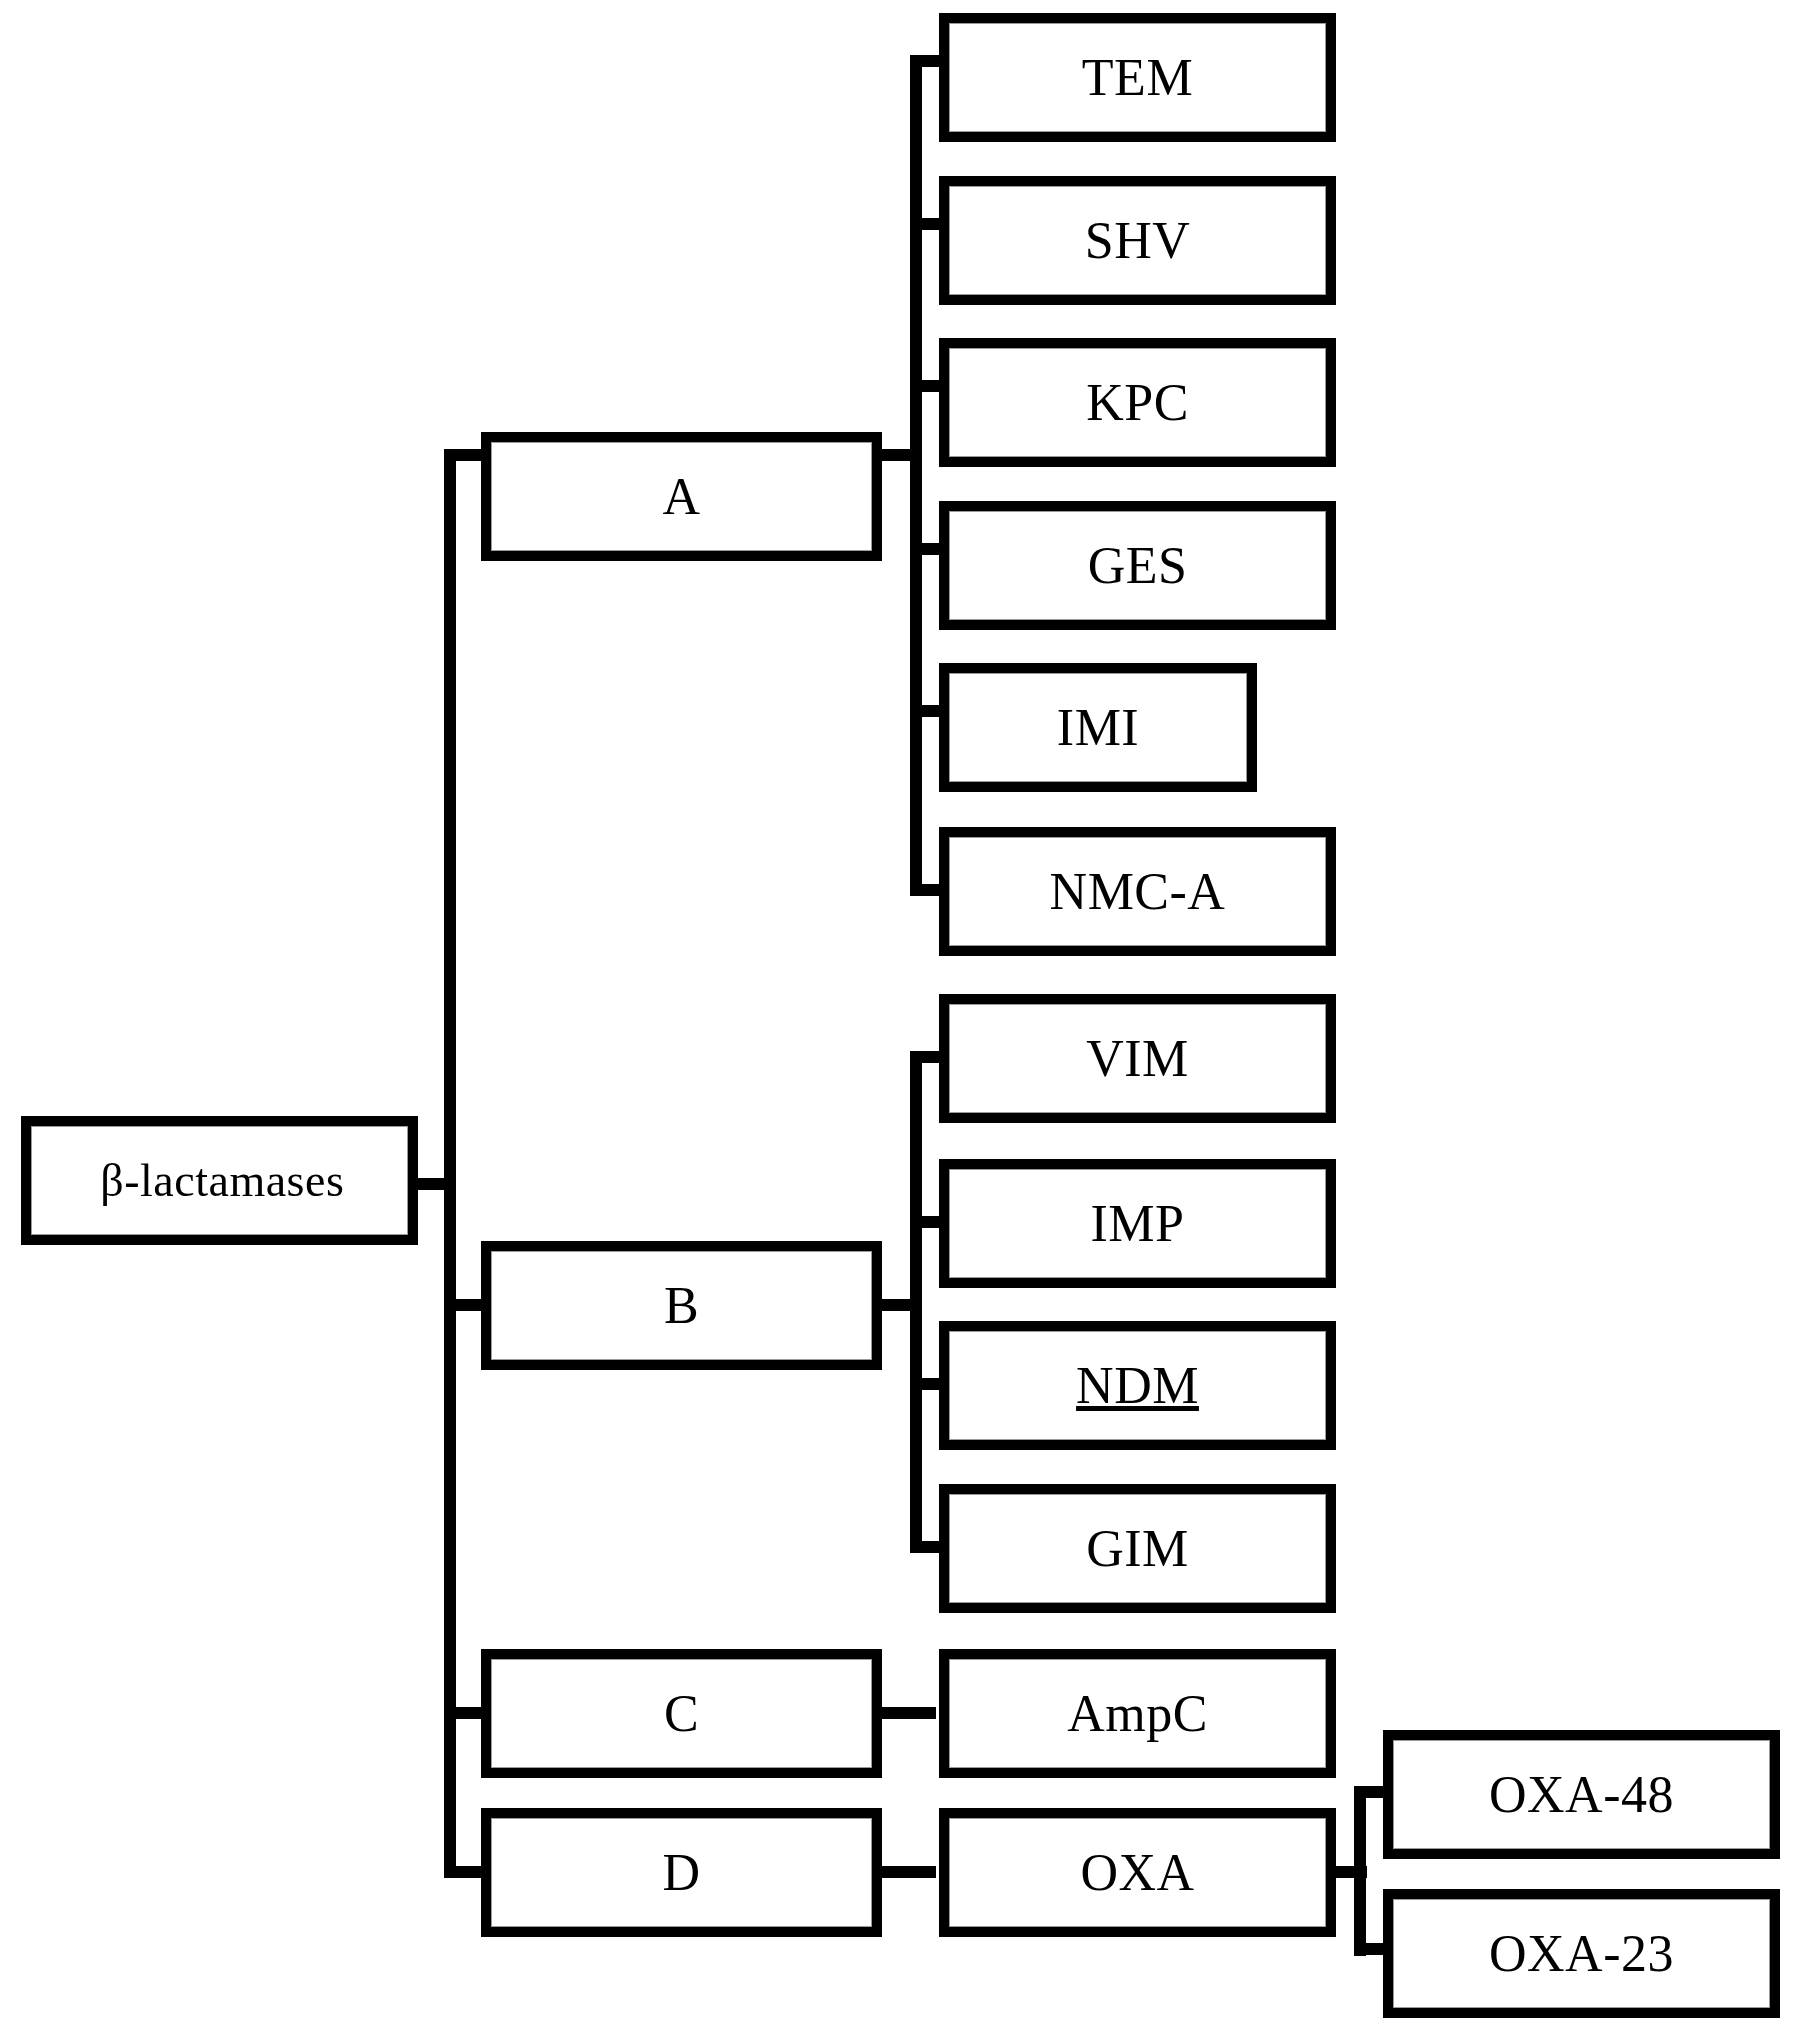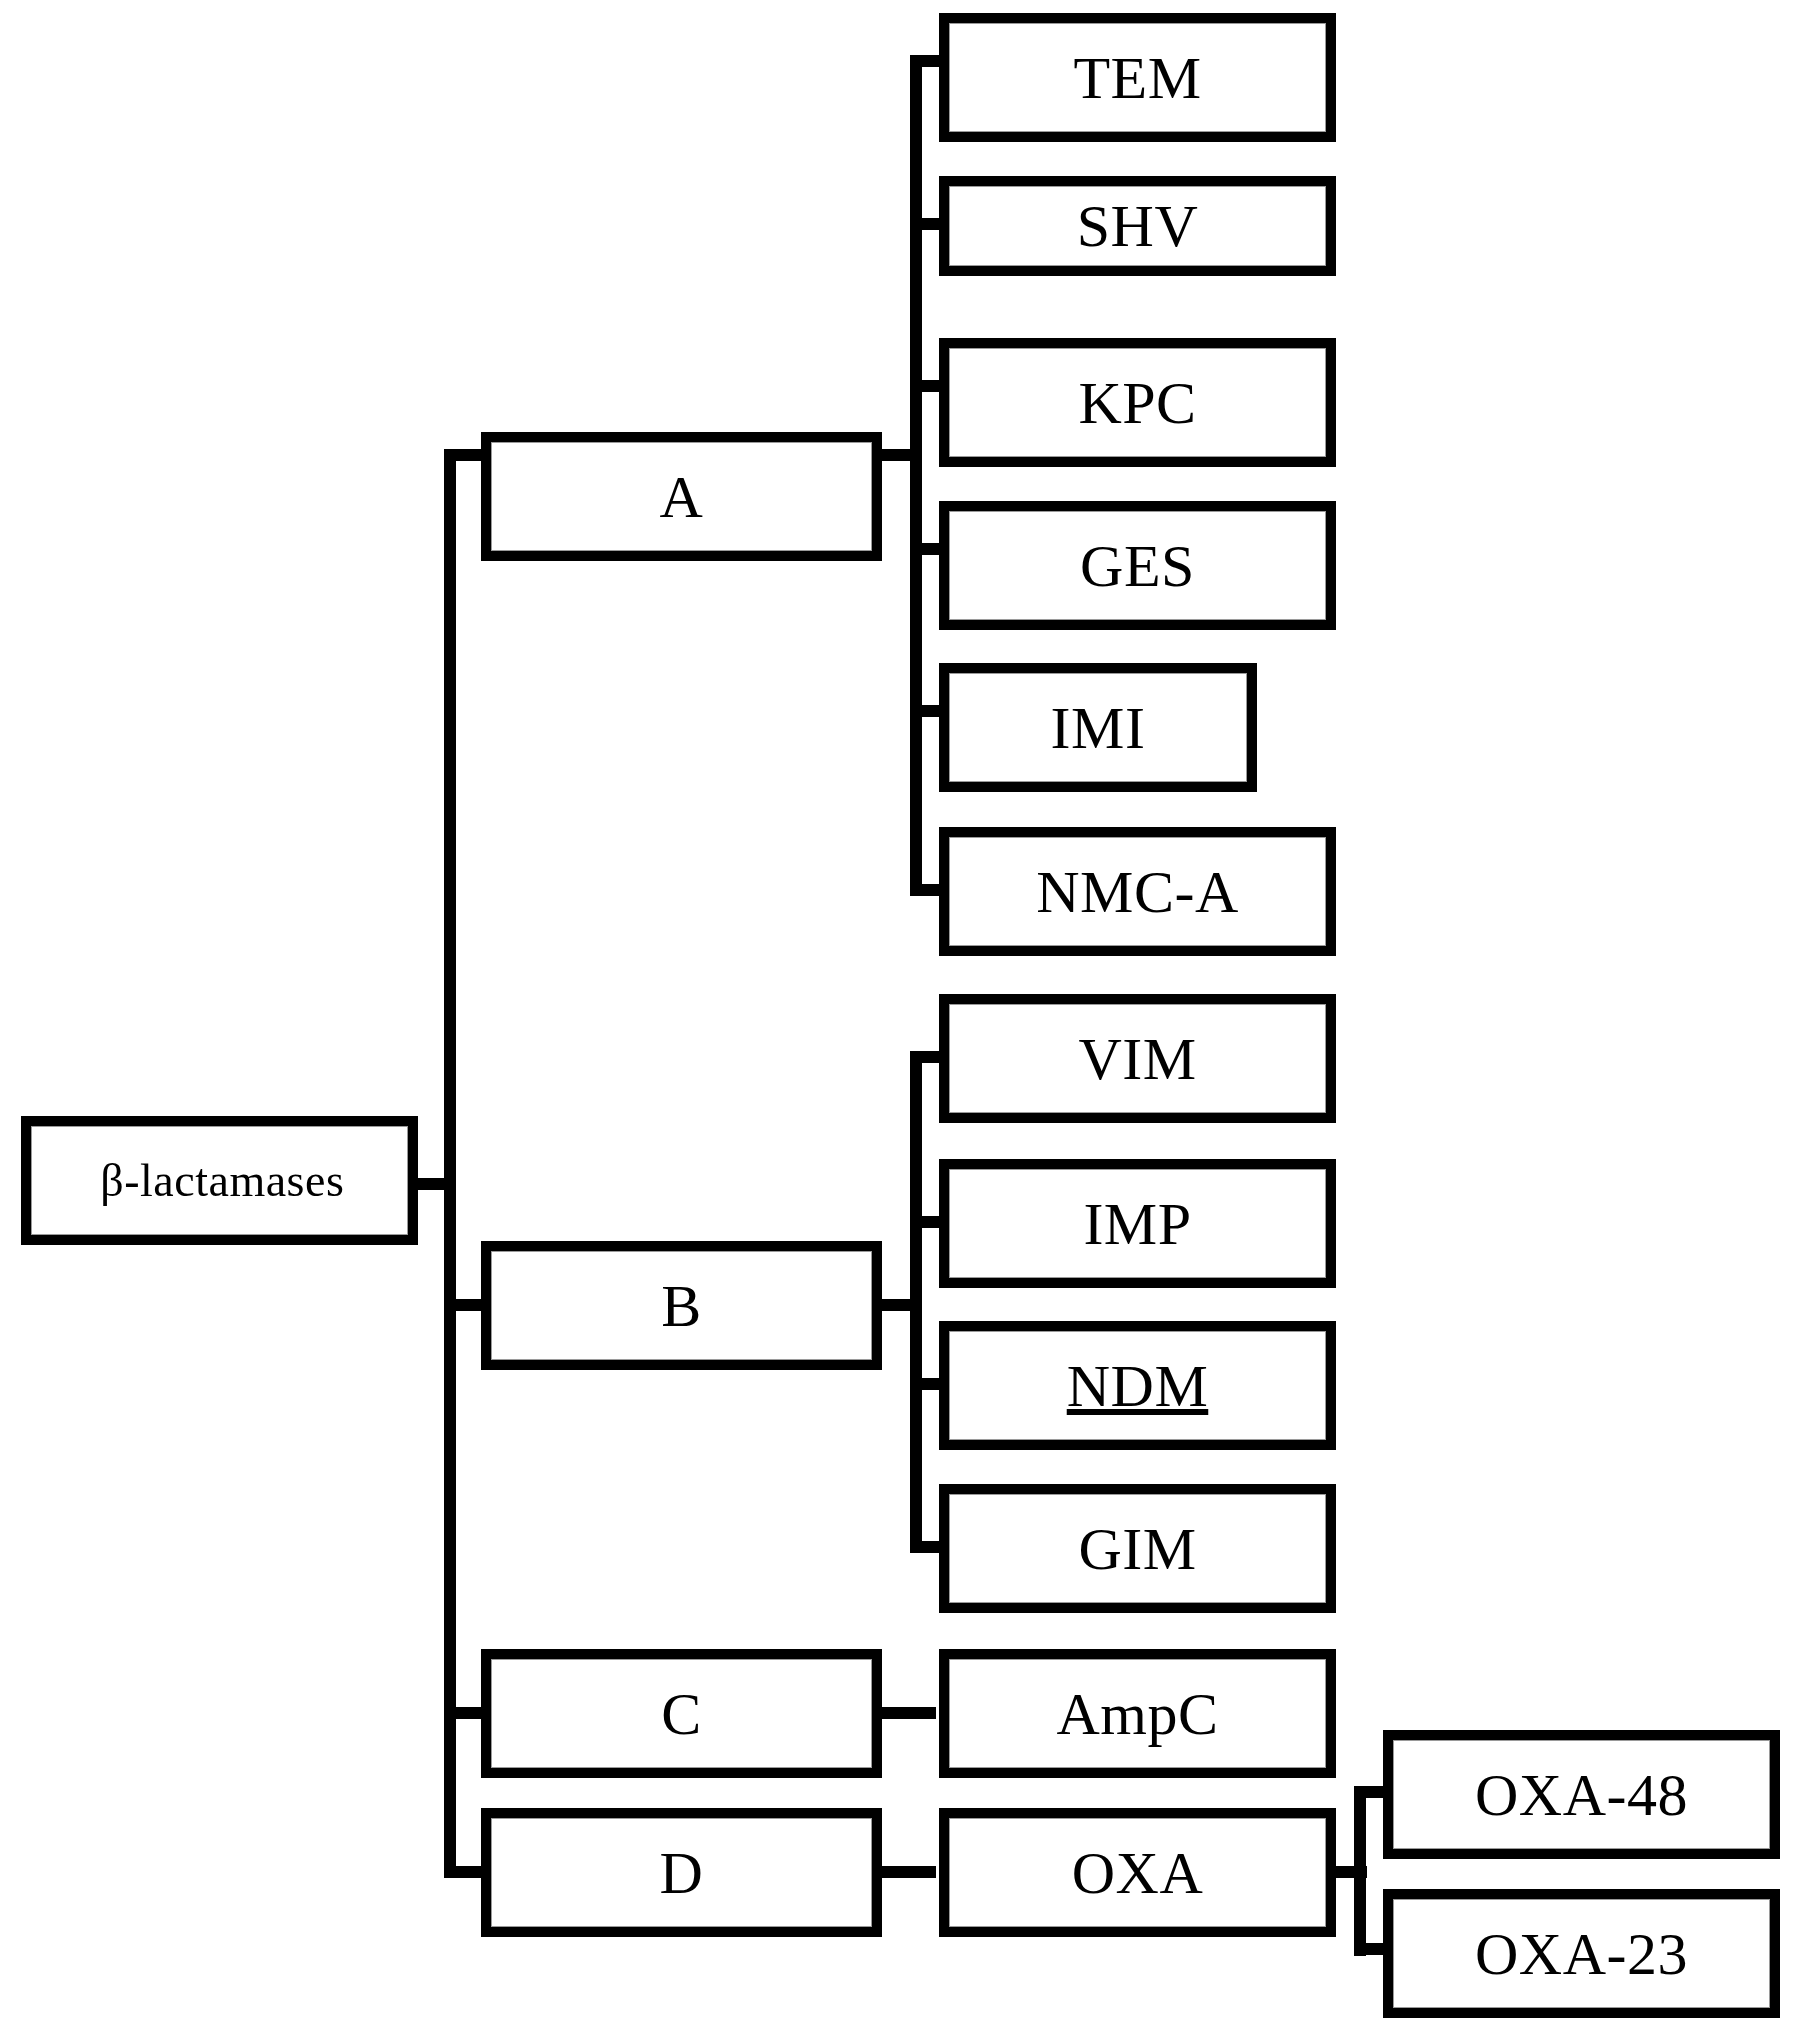--- a/index.html
+++ b/index.html
@@ -30,21 +30,21 @@
   }
   .node .inner {
     position: absolute;
     top: 0; right: 0; bottom: 0; left: 0;
     border: 1.9px solid #9a9a9a;
     pointer-events: none;
   }
   .node .label {
     position: relative;
     z-index: 2;
-    font-size: 60px;
+    font-size: 52px;
     line-height: 1;
     letter-spacing: 0.5px;
     white-space: nowrap;
   }
   .node.root .label {
     font-size: 46px;
     padding-left: 5.7px;
   }
   
   .vline {
@@ -118,21 +118,21 @@
 
   <div class="node" style="left:481px; top:1808px; width:401px; height:129px;">
     <span class="inner"></span>
     <span class="label">D</span>
   </div>
 
   <div class="node" style="left:939px; top:13.4px; width:397px; height:129px;">
     <span class="inner"></span>
     <span class="label">TEM</span>
   </div>
-  <div class="node" style="left:939px; top:176px; width:397px; height:100px;">
+  <div class="node" style="left:939px; top:176px; width:397px; height:129px;">
     <span class="inner"></span>
     <span class="label">SHV</span>
   </div>
   <div class="node" style="left:939px; top:338px; width:397px; height:129px;">
     <span class="inner"></span>
     <span class="label">KPC</span>
   </div>
   <div class="node" style="left:939px; top:501px; width:397px; height:129px;">
     <span class="inner"></span>
     <span class="label">GES</span>

